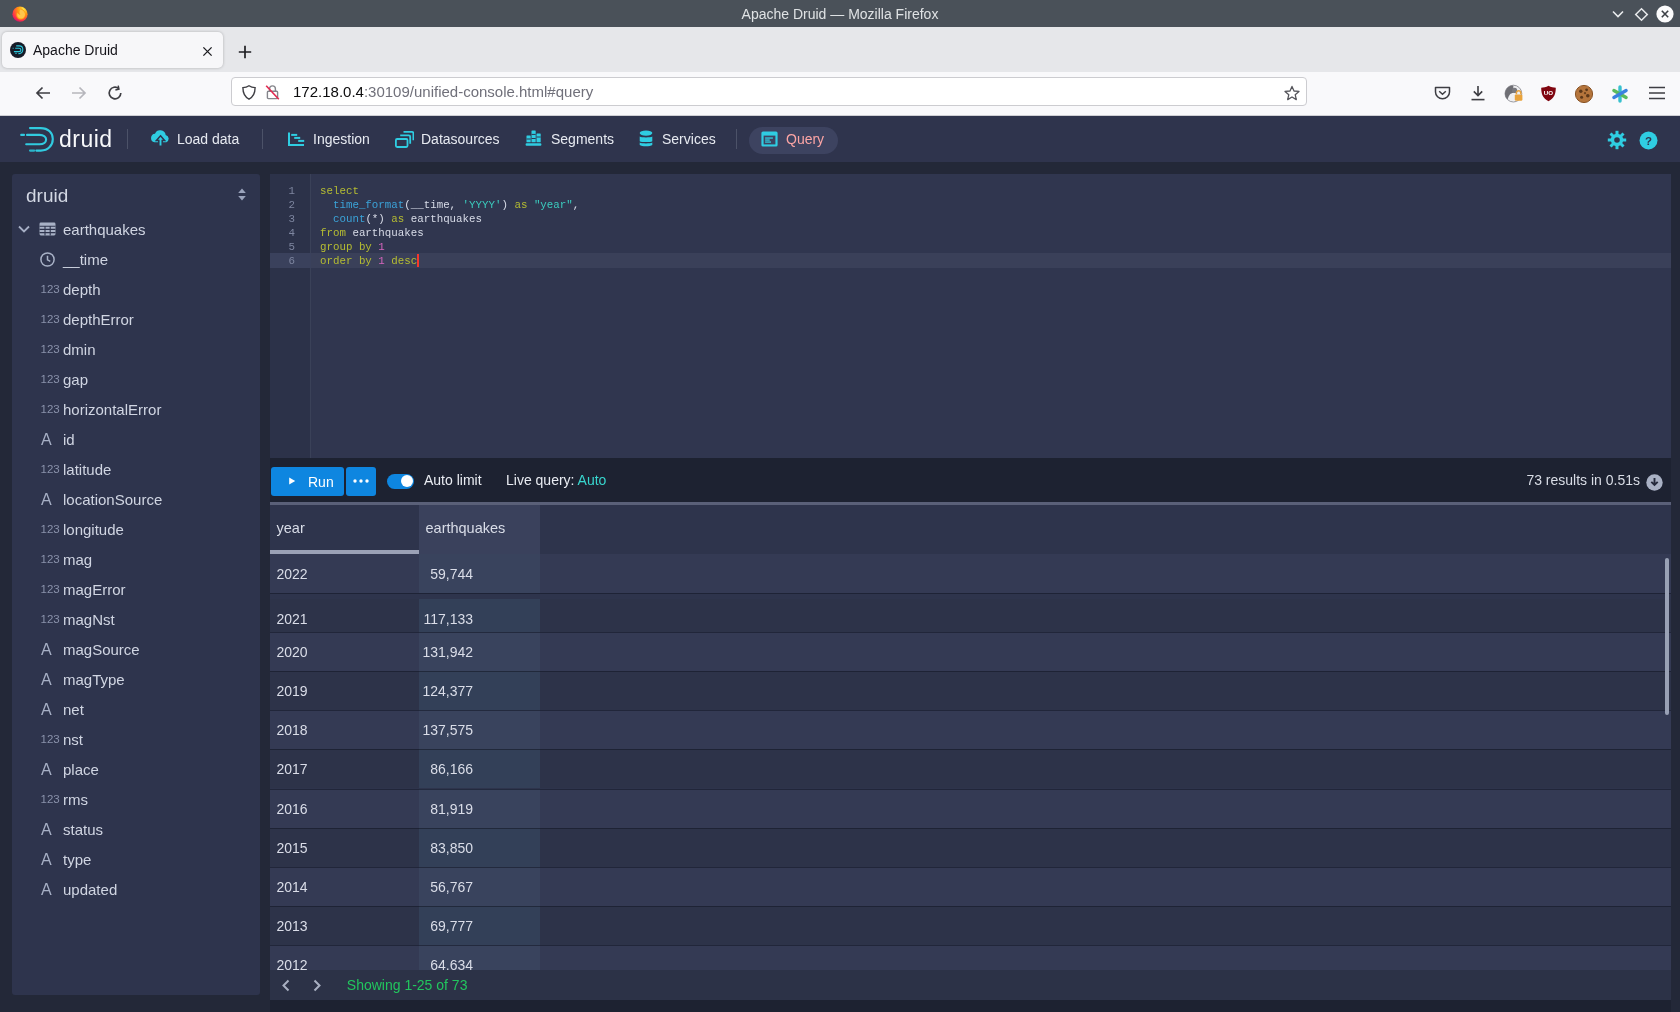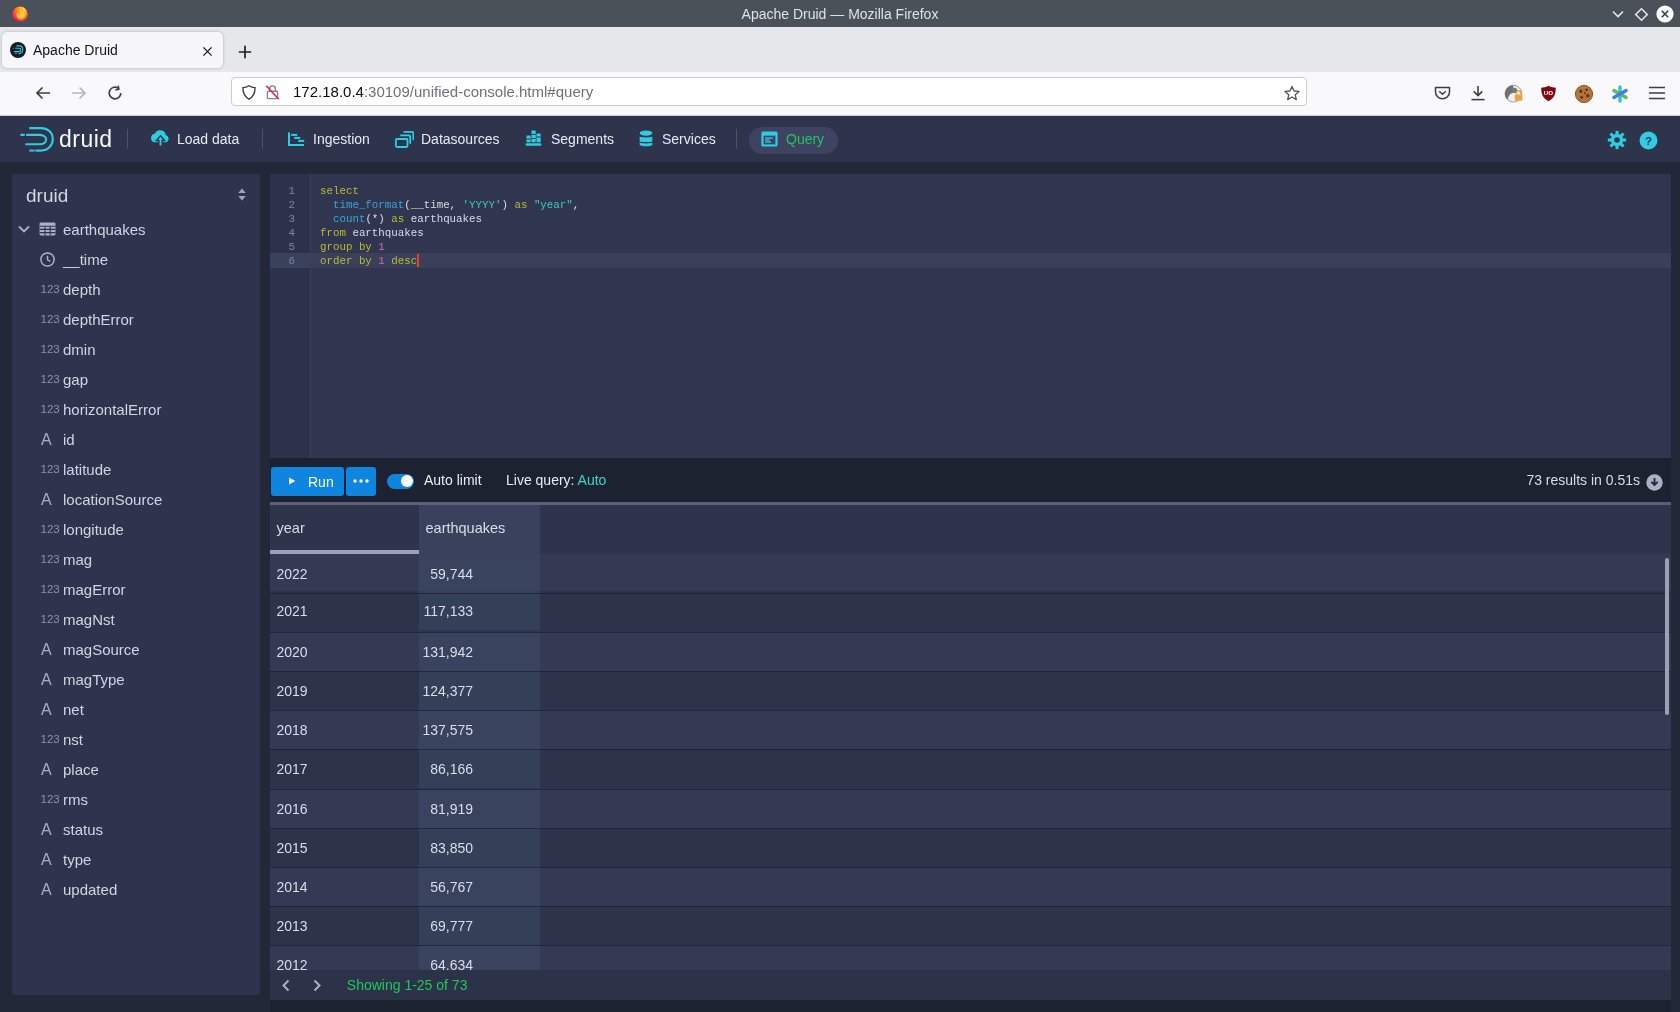--- a/index.html
+++ b/index.html
@@ -210,21 +210,21 @@
   <div class="navtext" style="left:59px; font-size:23px; color:#F7F8FA; letter-spacing:0.5px;">druid</div>
   <div class="navdiv" style="left:127px;"></div>
   <div class="navtext" style="left:177px;">Load data</div>
   <div class="navdiv" style="left:262px;"></div>
   <div class="navtext" style="left:313px;">Ingestion</div>
   <div class="navtext" style="left:421px;">Datasources</div>
   <div class="navtext" style="left:551px;">Segments</div>
   <div class="navtext" style="left:662px;">Services</div>
   <div class="navdiv" style="left:736px;"></div>
   <div id="querypill"></div>
-  <div class="navtext" style="left:786px; color:#22c55e;">Query</div>
+  <div class="navtext" style="left:786px; color:#fca5a5;">Query</div>
   <svg style="position:absolute;left:150px;top:14px;" width="21" height="18" viewBox="0 0 21 18">
     <path d="M4.5 12.2 A 4.3 4.3 0 0 1 5 3.7 A 5.6 5.6 0 0 1 15.7 4.9 A 3.9 3.9 0 0 1 16.4 12.2 Z" fill="#2FCDE2"></path>
     <g>
       <path d="M10.5 5.8 L14.6 10.4 H12.2 V16.2 H8.8 V10.4 H6.4 Z" fill="#2FCDE2" stroke="#2F344D" stroke-width="1.5"></path>
     </g>
   </svg>
   <svg style="position:absolute;left:287px;top:16px;" width="18" height="15" viewBox="0 0 18 15">
     <path d="M2 0.5 V13 H17" stroke="#2FCDE2" stroke-width="2" fill="none"></path>
     <rect x="4.2" y="1.9" width="6" height="2" fill="#2FCDE2"></rect>
     <rect x="7.2" y="4.9" width="6" height="2" fill="#2FCDE2"></rect>
@@ -437,21 +437,21 @@
       <div id="theq"></div>
       <div class="th" style="left:6.5px;">year</div>
       <div class="th" style="left:155.5px;">earthquakes</div>
       <div id="thul"></div>
     </div>
     <div class="row ev" style="top:49.1px;">
         <div class="eq"></div>
         <div class="yr">2022</div>
         <div class="ct">59,744</div>
       </div>
-    <div class="row od" style="top:86px;">
+    <div class="row od" style="top:94px;">
         <div class="eq"></div>
         <div class="yr">2021</div>
         <div class="ct">117,133</div>
       </div>
     <div class="rowsep" style="top:88.2px;"></div>
     <div class="row ev" style="top:127.2px;">
         <div class="eq"></div>
         <div class="yr">2020</div>
         <div class="ct">131,942</div>
       </div>

